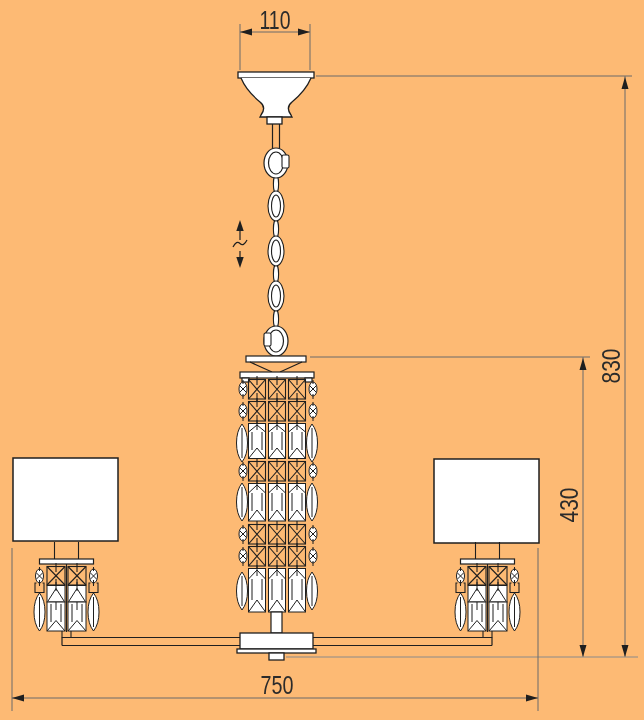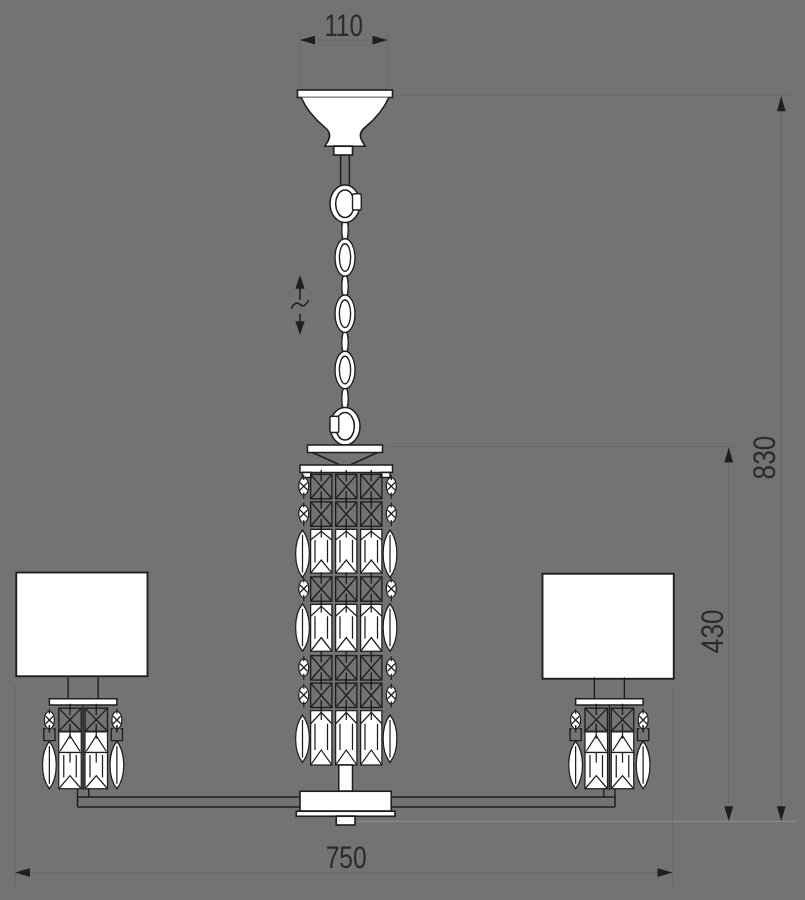--- a/index.html
+++ b/index.html
@@ -1,16 +1,16 @@
 <!DOCTYPE html>
 <html><head>
 <meta charset="utf-8">
 <style>
   html,body{margin:0;padding:0;background:#ffffff;}
-  .stage{position:relative;width:644px;height:720px;background:#737373;overflow:hidden;
+  .stage{position:relative;width:644px;height:720px;background:#fdba74;overflow:hidden;
          font-family:"Liberation Sans", sans-serif;}
   svg{display:block}
   .dim-text{font-family:"Liberation Sans", sans-serif;font-size:25px;fill:#2b2b2b;}
 </style>
 </head>
 <body>
 
 <div class="stage">
 <svg width="644" height="720" viewBox="0 0 644 720">
   <defs>

